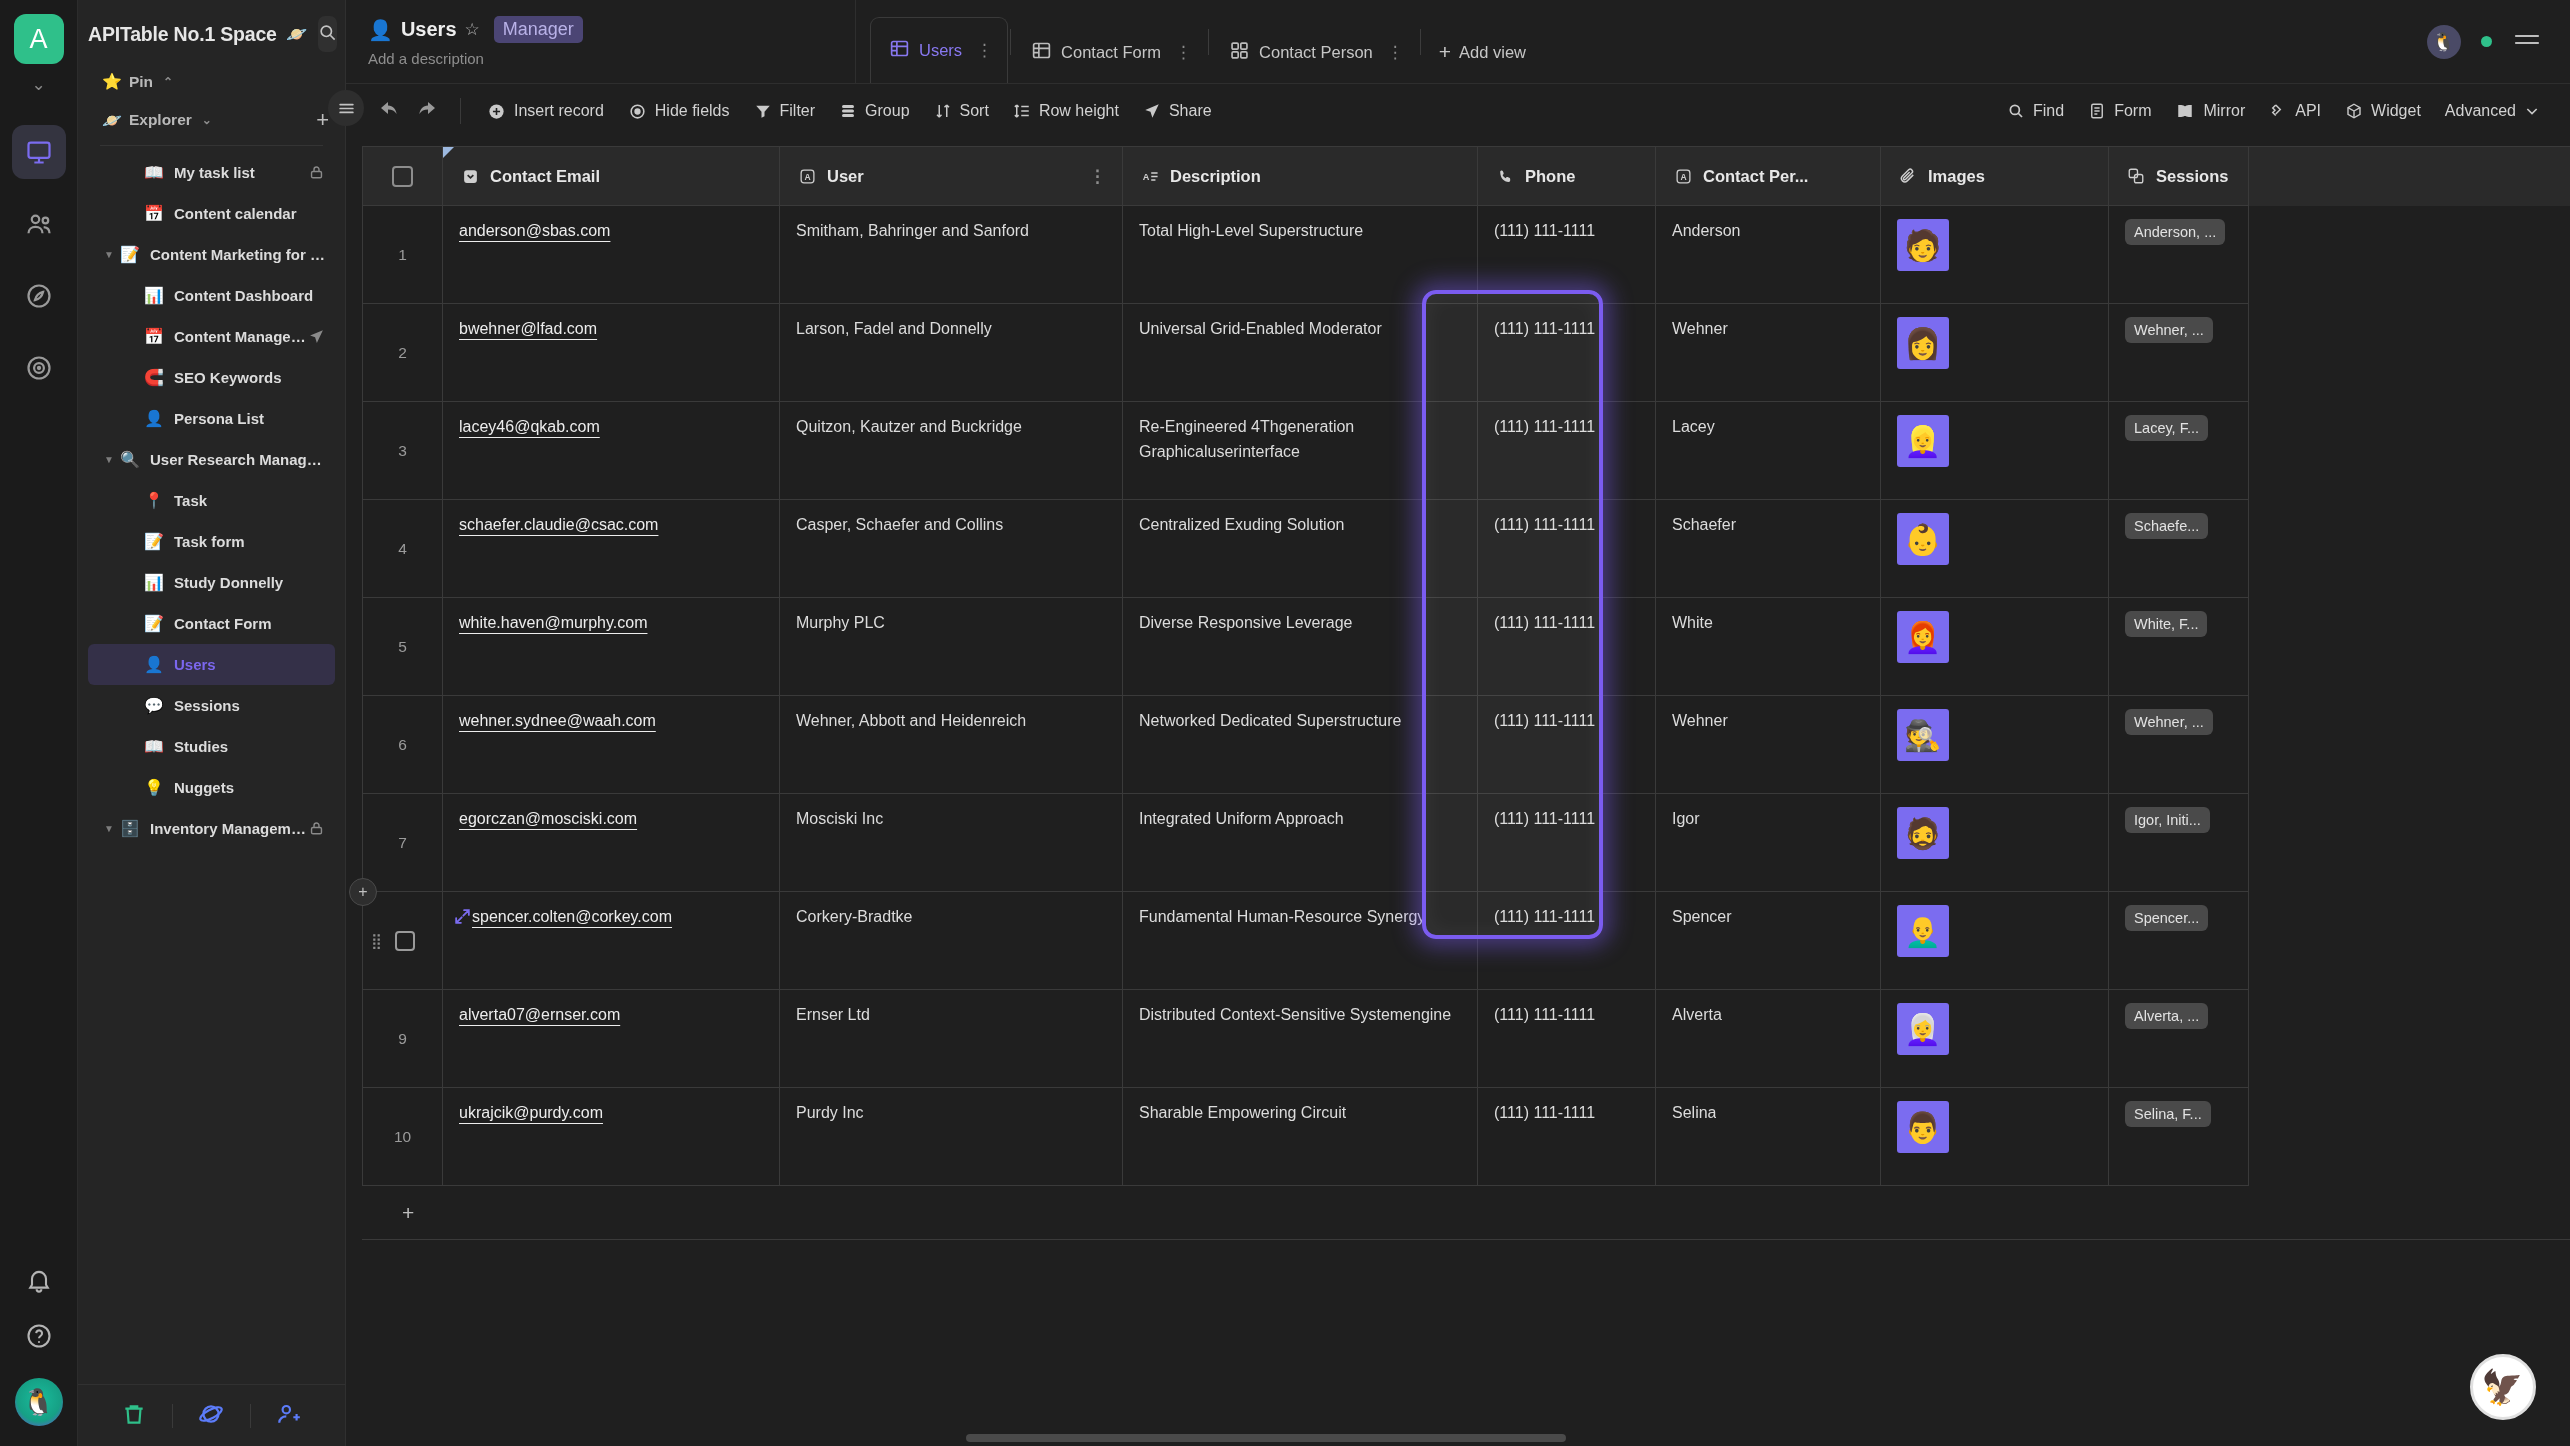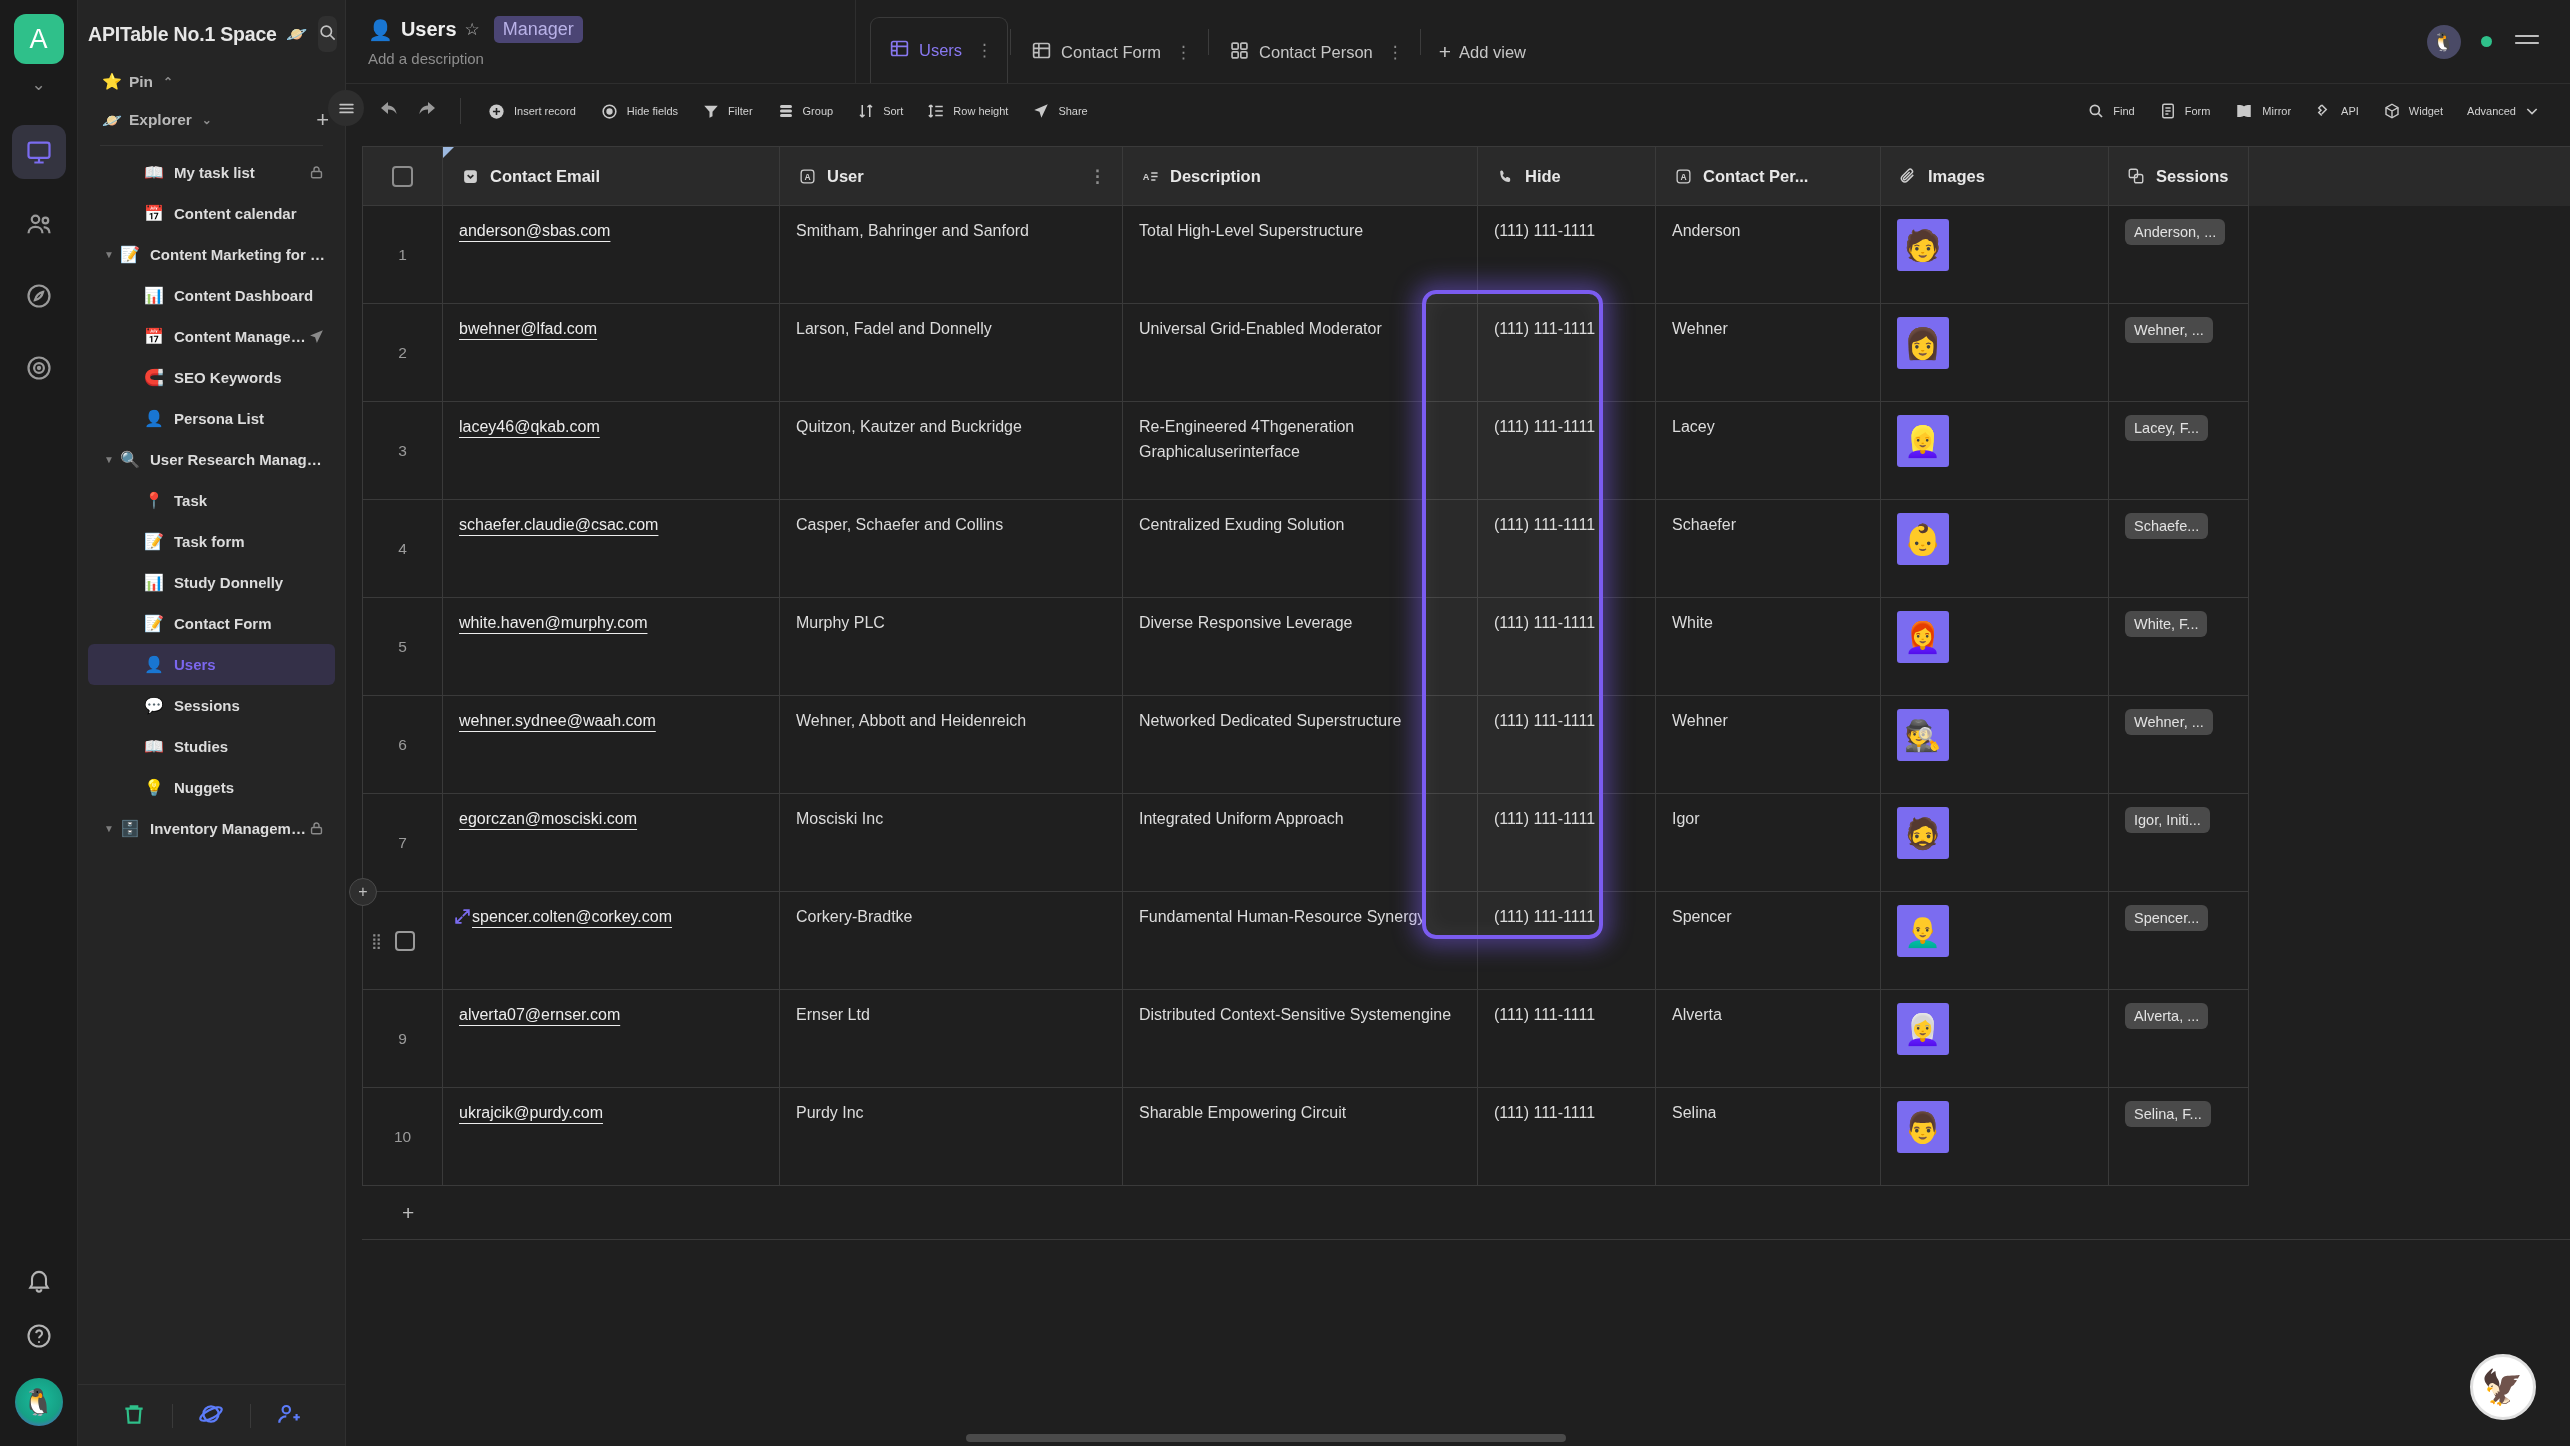--- a/index.html
+++ b/index.html
@@ -107,21 +107,21 @@
                 border-radius: 9px 9px 0 0; color: #8878f0; height: 66px; }
   .tab .dots { color: #8a8a8a; letter-spacing: 0; font-size: 17px; margin-left: 5px; }
   .tab-sep { width: 1px; height: 26px; background: #3c3c3c; align-self: center; margin: 0 2px; }
   .addview { display: flex; align-items: center; gap: 8px; font-size: 16.5px; color: #c6c6c6; padding: 0 16px; height:62px; }
   .topbar-right { display: flex; align-items: center; gap: 20px; padding: 0 28px 0 10px; margin-left:auto; }
   .tb-av { width: 34px; height: 34px; border-radius: 50%; background:#4a4a66; display:flex; align-items:center; justify-content:center; font-size:18px; }
   .tb-dot { width: 11px; height: 11px; background: #2fc08a; border-radius: 50%; }
 
   
   .toolbar { height: 54px; display: flex; align-items: center; gap: 0; padding-left: 24px; padding-right: 18px; position:relative; }
-  .tool { display: flex; align-items: center; gap: 8px; font-size: 11px; color: #d2d2d2; padding: 7px 12px; border-radius: 6px; white-space: nowrap; }
+  .tool { display: flex; align-items: center; gap: 8px; font-size: 16px; color: #d2d2d2; padding: 7px 12px; border-radius: 6px; white-space: nowrap; }
   .tool .ic { display: flex; align-items: center; color: #c9c9c9; }
   .tool-sep { width: 1px; height: 26px; background: #3a3a3a; margin: 0 14px; }
   .arrowbtn { width: 38px; height: 34px; display:flex; align-items:center; justify-content:center; color:#9a9a9a; }
   .tool-spacer { width: 30px; }
   .toolbar-right { margin-left: auto; display:flex; align-items:center; }
 
   .collapse-handle {
     position: absolute; left: -18px; top: 6px; width: 36px; height: 36px;
     border-radius: 50%; background: #2e2e2e; display: flex; align-items: center; justify-content: center;
     color:#bdbdbd; z-index: 30;
@@ -641,21 +641,21 @@
                 </svg>
               </span>
               <span>Description</span>
             </div>
             <div class="gcell c-phone">
               <span class="fieldico">
                 <svg width="17" height="17" viewBox="0 0 24 24" fill="#cfcfcf">
                   <path d="M6.6 3.5c.8 0 1.4.5 1.7 1.2l1 2.4c.3.7.1 1.5-.5 2l-1 .8c.9 2 2.4 3.5 4.4 4.4l.8-1c.5-.6 1.3-.8 2-.5l2.4 1c.7.3 1.2 1 1.2 1.7v2.2c0 1.1-.9 2-2 1.9C9.4 19 5 14.6 4.5 5.5c0-1.1.9-2 2-2z"></path>
                 </svg>
               </span>
-              <span>Hide</span>
+              <span>Phone</span>
             </div>
             <div class="gcell c-cperson">
               <span class="fieldico">
                 <svg width="17" height="17" viewBox="0 0 24 24">
                   <rect x="3" y="3" width="18" height="18" rx="4" fill="none" stroke="#cfcfcf" stroke-width="1.8"></rect>
                   <text x="12" y="17" font-size="12" fill="#cfcfcf" text-anchor="middle" font-family="Liberation Sans">A</text>
                 </svg>
               </span>
               <span>Contact Per...</span>
             </div>

